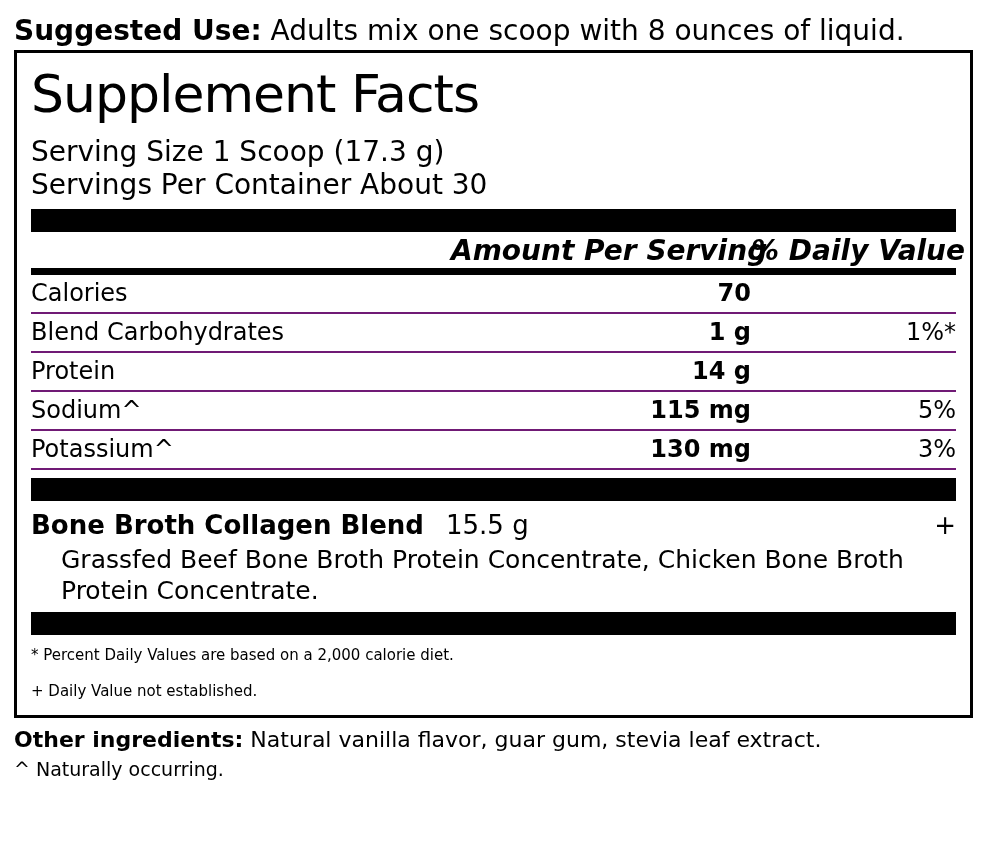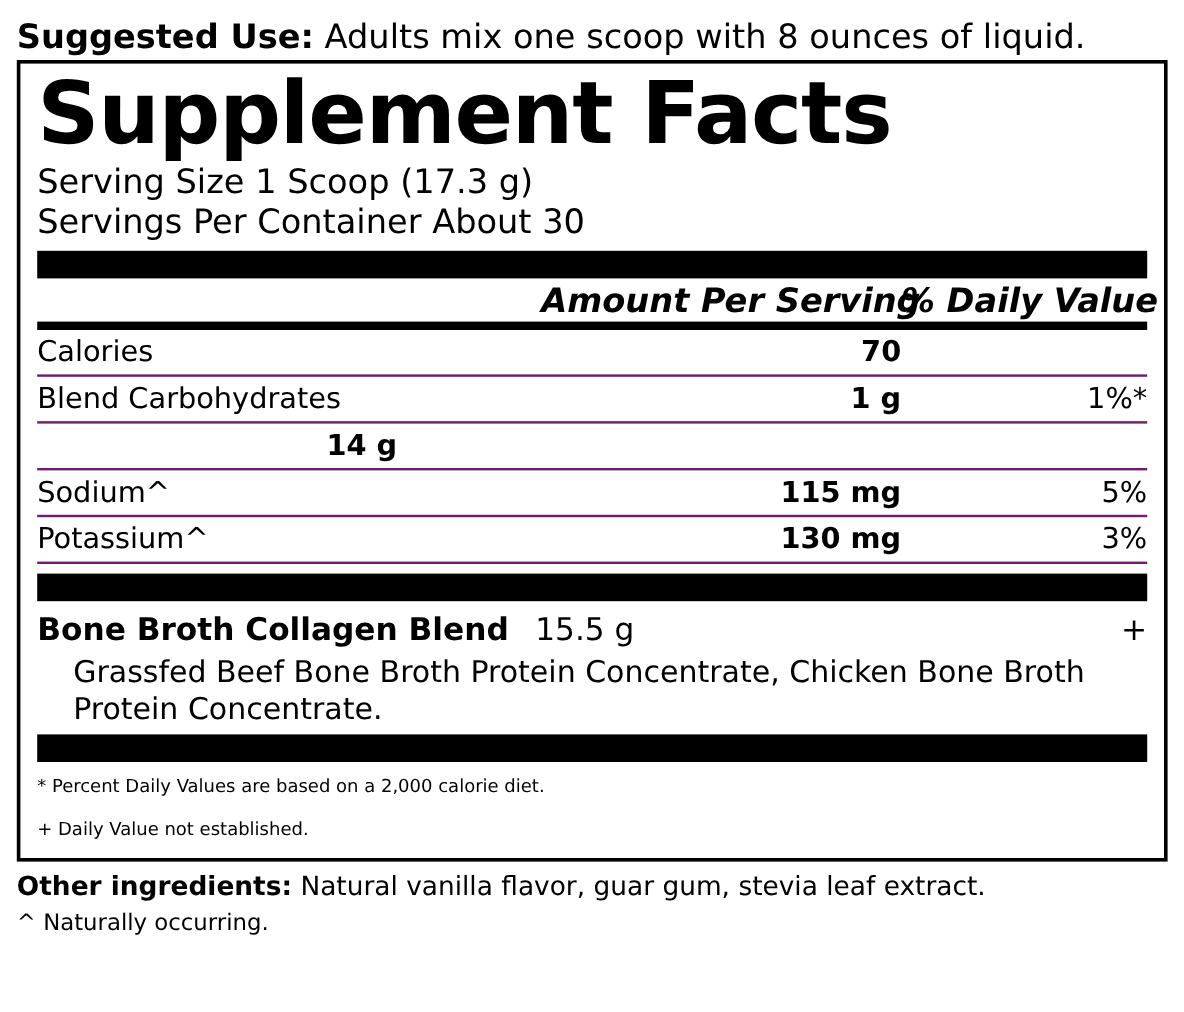--- a/index.html
+++ b/index.html
@@ -36,22 +36,22 @@
   
   .panel {
     margin-top: 5px;
     border: 3px solid #000;
     box-sizing: border-box;
     padding: 0 14px 8px 14px;
     width: 959px;
   }
 
   .sf-title {
-    font-size: 72px;
-    font-weight: bold;
+    font-size: 52px;
+    font-weight: normal;
     letter-spacing: -1px;
     line-height: 78px;
     margin: 2px 0 2px 0;
     text-align: left;
     white-space: nowrap;
   }
 
   .serving-line {
     font-size: 28px;
     line-height: 33px;
@@ -196,20 +196,21 @@
       <span class="nut-name">Calories</span>
       <span class="nut-amt">70</span>
       <span class="nut-dv"></span>
     </div>
     <div class="nut-row">
       <span class="nut-name">Blend Carbohydrates</span>
       <span class="nut-amt">1 g</span>
       <span class="nut-dv">1%*</span>
     </div>
     <div class="nut-row">
+      <span class="nut-name">Protein</span>
       <span class="nut-amt">14 g</span>
       <span class="nut-dv"></span>
     </div>
     <div class="nut-row">
       <span class="nut-name">Sodium^</span>
       <span class="nut-amt">115 mg</span>
       <span class="nut-dv">5%</span>
     </div>
     <div class="nut-row">
       <span class="nut-name">Potassium^</span>

